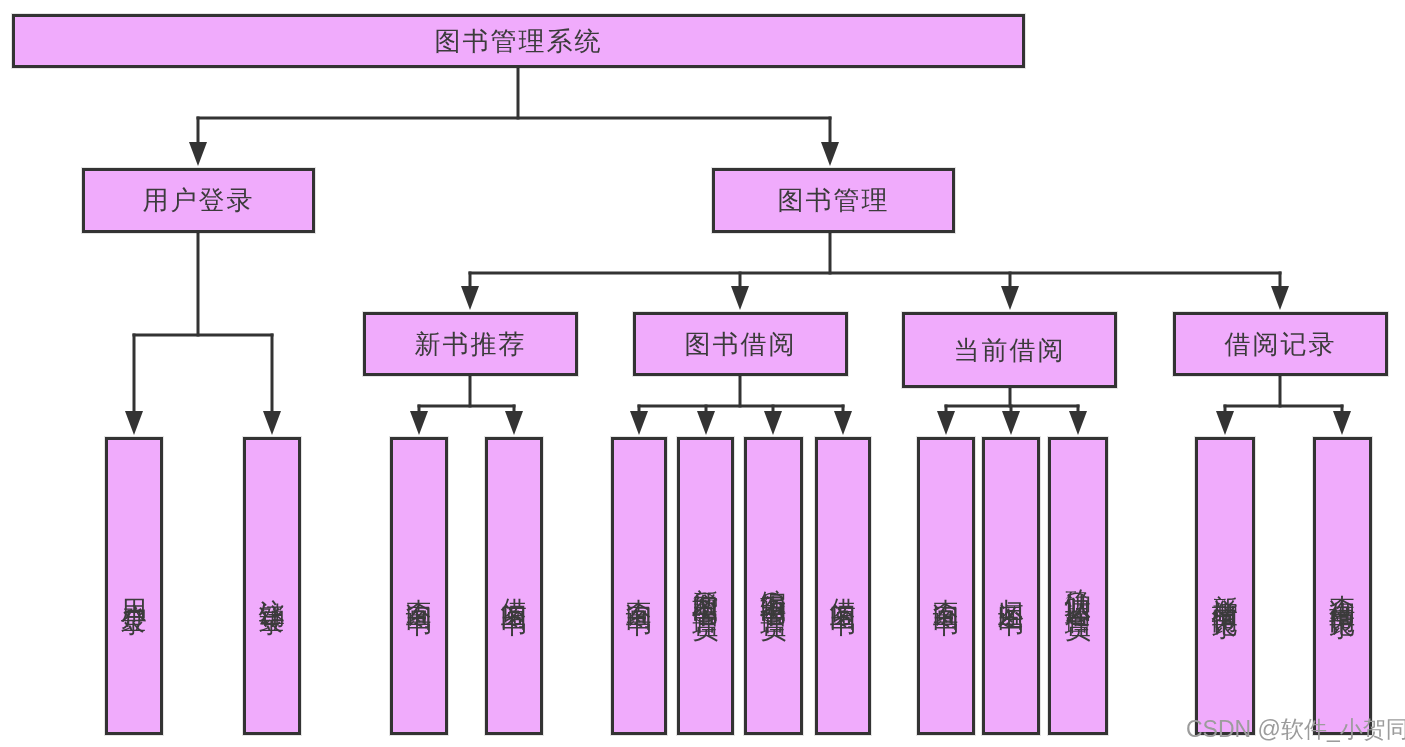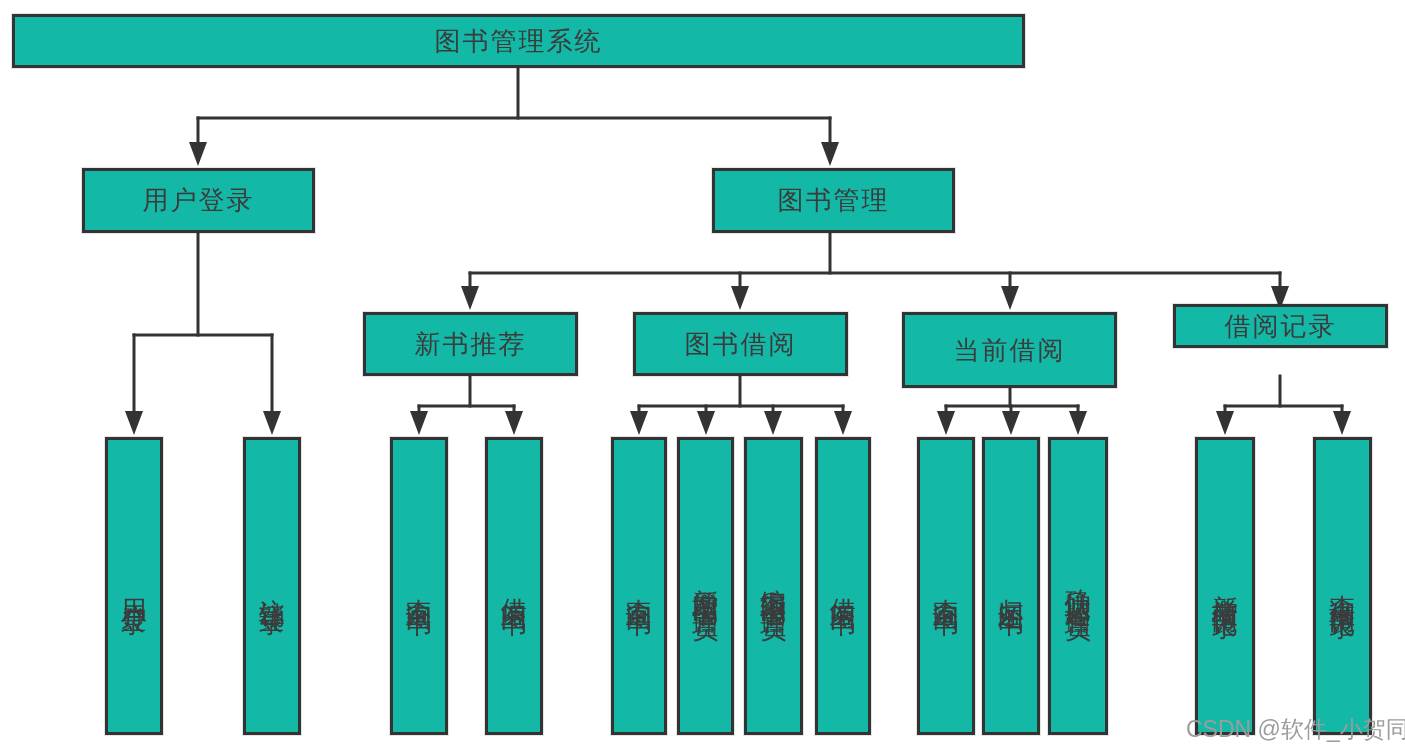--- a/index.html
+++ b/index.html
@@ -7,21 +7,21 @@
     position:relative;
     width:1405px;height:747px;
     background:#ffffff;
     font-family:"Liberation Sans","DejaVu Sans",sans-serif;
     overflow:hidden;
   }
   svg.connectors{position:absolute;left:0;top:0;z-index:1;}
   .hbox,.vbox{
     position:absolute;
     box-sizing:border-box;
-    background:#14b8a6;
+    background:#f0abfc;
     border:3px solid #333333;
     display:flex;align-items:center;justify-content:center;
     z-index:2;
     box-shadow:0 0 0 1px rgba(0,0,0,0.10);
   }
   .hlabel{
     font-size:26px;
     color:#3b3b3b;
     letter-spacing:2px;
     white-space:nowrap;
@@ -135,21 +135,21 @@
 
   <div class="hbox" style="left:633px;top:312px;width:215px;height:64px">
     <span class="hlabel">图书借阅</span>
   </div>
   <div class="hbox" style="left:363px;top:312px;width:215px;height:64px">
     <span class="hlabel">新书推荐</span>
   </div>
   <div class="hbox" style="left:902px;top:312px;width:215px;height:76px">
     <span class="hlabel">当前借阅</span>
   </div>
-  <div class="hbox" style="left:1173px;top:304px;width:215px;height:44px">
+  <div class="hbox" style="left:1173px;top:312px;width:215px;height:64px">
     <span class="hlabel">借阅记录</span>
   </div>
 
   <div class="vbox" style="left:105px;top:437px;width:58px;height:298px">
     <span class="vtext">用户登录</span>
   </div>
   <div class="vbox" style="left:243px;top:437px;width:58px;height:298px">
     <span class="vtext">注销登录</span>
   </div>
 

